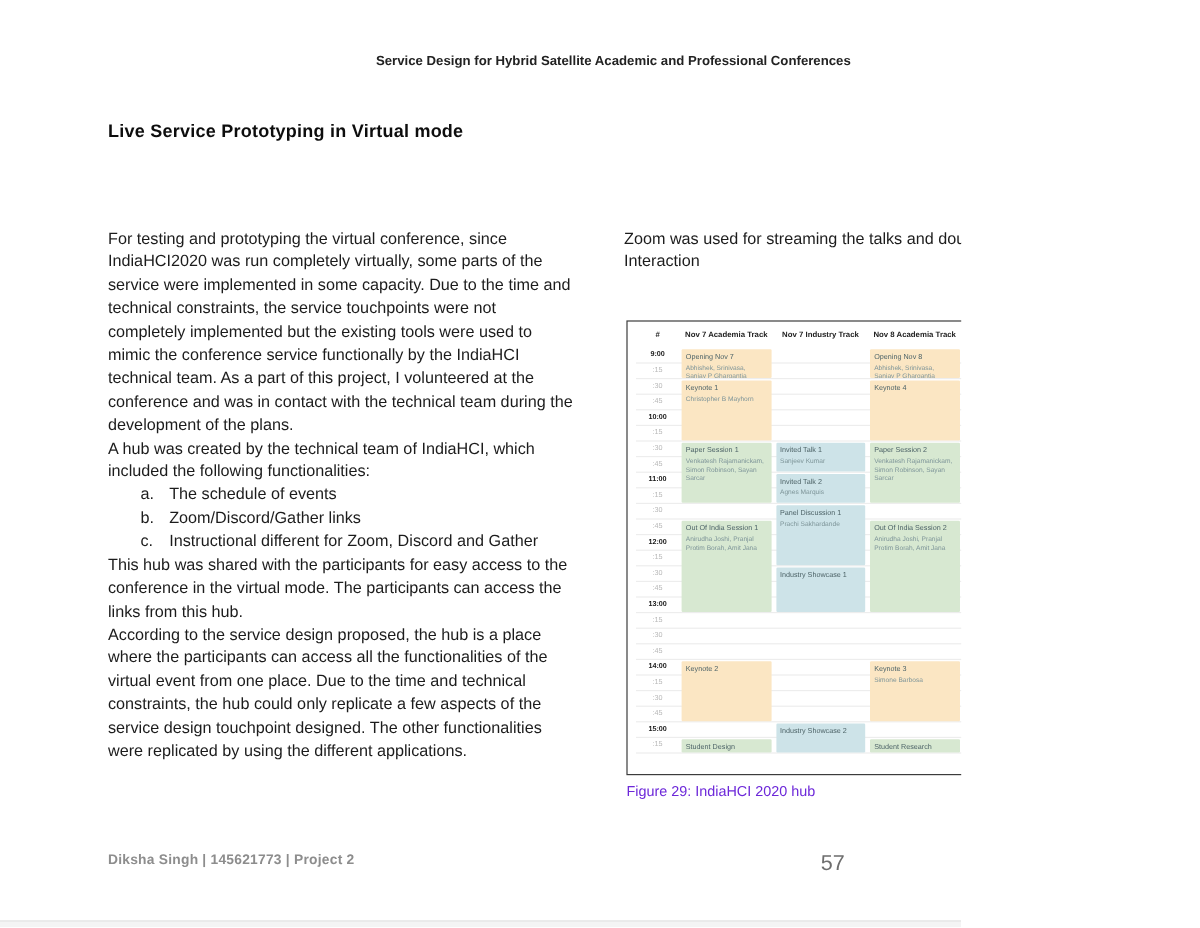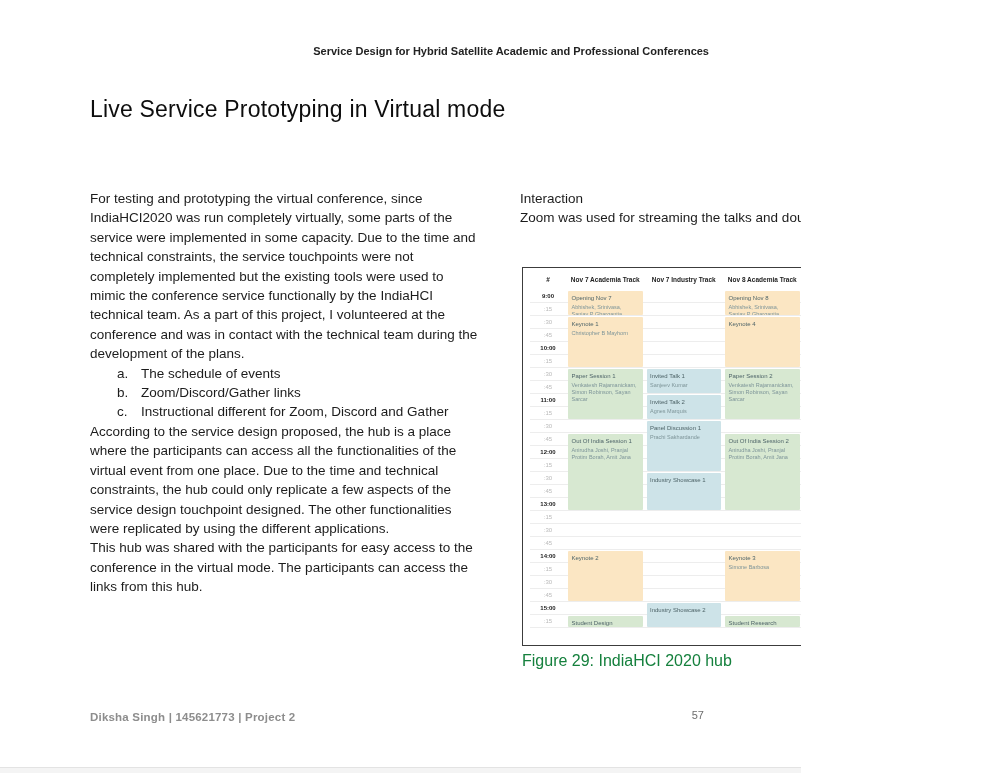--- a/index.html
+++ b/index.html
@@ -5,21 +5,21 @@
   html,body{margin:0;padding:0;background:#ffffff;}
   .page{
     position:relative;width:801px;height:773px;background:#ffffff;overflow:hidden;
     font-family:"Liberation Sans","DejaVu Sans",sans-serif;color:#1f1f1f;
   }
   .running-header{
     position:absolute;top:45px;right:92px;font-size:11px;color:#222;font-weight:bold;
   }
   .doc-title{
     position:absolute;left:90px;top:94px;width:465px;
-    font-size:23px;font-weight:normal;color:#0d0d0d;line-height:31px;letter-spacing:0.2px;
+    font-size:15px;font-weight:bold;color:#0d0d0d;line-height:31px;letter-spacing:0.2px;
   }
   .col{position:absolute;top:189px;font-size:13.5px;line-height:19.4px;color:#1c1c1c;}
   .col-left{left:90px;width:390px;}
   .col-right{left:520px;width:398px;}
   .col p{margin:0;}
   .col p.gap-above{margin-top:19.4px;}
   .sec-heading{font-weight:bold;}
   .li{display:flex;}
   .li-marker{flex:0 0 24px;margin-left:27px;}
   .figure{
@@ -30,55 +30,56 @@
   .sch-head{display:flex;align-items:center;}
   .sch-h{flex:1;text-align:center;font-size:6.5px;font-weight:bold;color:#222;padding:5px 0 7px;}
   .sch-h-time{flex:0 0 36px;}
   .sch-grid{display:grid;grid-template-columns:36px repeat(4,1fr);grid-auto-rows:13px;}
   .row-line{grid-column:1/-1;border-bottom:1px solid #ededed;z-index:0;}
   .sch-time{grid-column:1;z-index:1;font-size:6px;text-align:center;color:#1a1a1a;font-weight:bold;padding-top:3px;}
   .sch-time.minor{color:#b9b9b9;font-weight:normal;}
   .sch-ev{margin:1px 2px;padding:2.5px 3.5px;border-radius:1px;overflow:hidden;z-index:1;box-sizing:border-box;}
   .ev-title{font-size:6px;color:#4e6468;line-height:1.35;margin-bottom:2px;}
   .ev-spk{font-size:5.5px;color:#7e9599;line-height:1.35;}
-  .fig-caption{position:absolute;left:522px;top:652px;font-size:16px;color:#15803d;}
+  .fig-caption{position:absolute;left:522px;top:652px;font-size:12px;color:#6d28d9;}
   .footer-left{position:absolute;left:90px;top:711px;font-size:11.5px;color:#8d8d8d;font-weight:bold;letter-spacing:0.2px;}
-  .footer-page{position:absolute;right:97px;top:709px;font-size:11px;color:#6e6e6e;}
+  .footer-page{position:absolute;right:97px;top:709px;font-size:18px;color:#6e6e6e;}
   .bottom-strip{position:absolute;left:0;bottom:0;width:100%;height:5px;background:#f4f4f4;border-top:1px solid #e3e3e3;}
 </style>
 </head>
 <body>
 
 <div class="page">
 
   <div class="running-header">Service Design for Hybrid Satellite Academic and Professional Conferences</div>
 
   <h1 class="doc-title" style="margin:0;">Live Service Prototyping in Virtual mode</h1>
 
   <div class="col col-left">
     <p>For testing and prototyping the virtual conference, since IndiaHCI2020 was run completely virtually, some parts of the service were implemented in some capacity. Due to the time and technical constraints, the service touchpoints were not completely implemented but the existing tools were used to mimic the conference service functionally by the IndiaHCI technical team. As a part of this project, I volunteered at the conference and was in contact with the technical team during the development of the plans.</p>
+    <p>A hub was created by the technical team of IndiaHCI, which included the following functionalities:</p>
     <div class="li">
       <span class="li-marker">a.</span>
       <span>The schedule of events</span>
     </div>
     <div class="li">
       <span class="li-marker">b.</span>
       <span>Zoom/Discord/Gather links</span>
     </div>
     <div class="li">
       <span class="li-marker">c.</span>
       <span>Instructional different for Zoom, Discord and Gather</span>
     </div>
+    <p>This hub was shared with the participants for easy access to the conference in the virtual mode. The participants can access the links from this hub.</p>
     <p>According to the service design proposed, the hub is a place where the participants can access all the functionalities of the virtual event from one place. Due to the time and technical constraints, the hub could only replicate a few aspects of the service design touchpoint designed. The other functionalities were replicated by using the different applications.</p>
-    <p>This hub was shared with the participants for easy access to the conference in the virtual mode. The participants can access the links from this hub.</p>
   </div>
 
   <div class="col col-right">
+    <p>Zoom was used for streaming the talks and doubts session.</p>
     <p>Interaction</p>
-    <p>Zoom was used for streaming the talks and doubts session.</p>
   </div>
 
   <div class="figure">
     <div class="sch-head">
         <div class="sch-h sch-h-time">#</div>
         <div class="sch-h">Nov 7 Academia Track</div>
         <div class="sch-h">Nov 7 Industry Track</div>
         <div class="sch-h">Nov 8 Academia Track</div>
         <div class="sch-h">Nov 8 Industry Track</div>
       </div>

